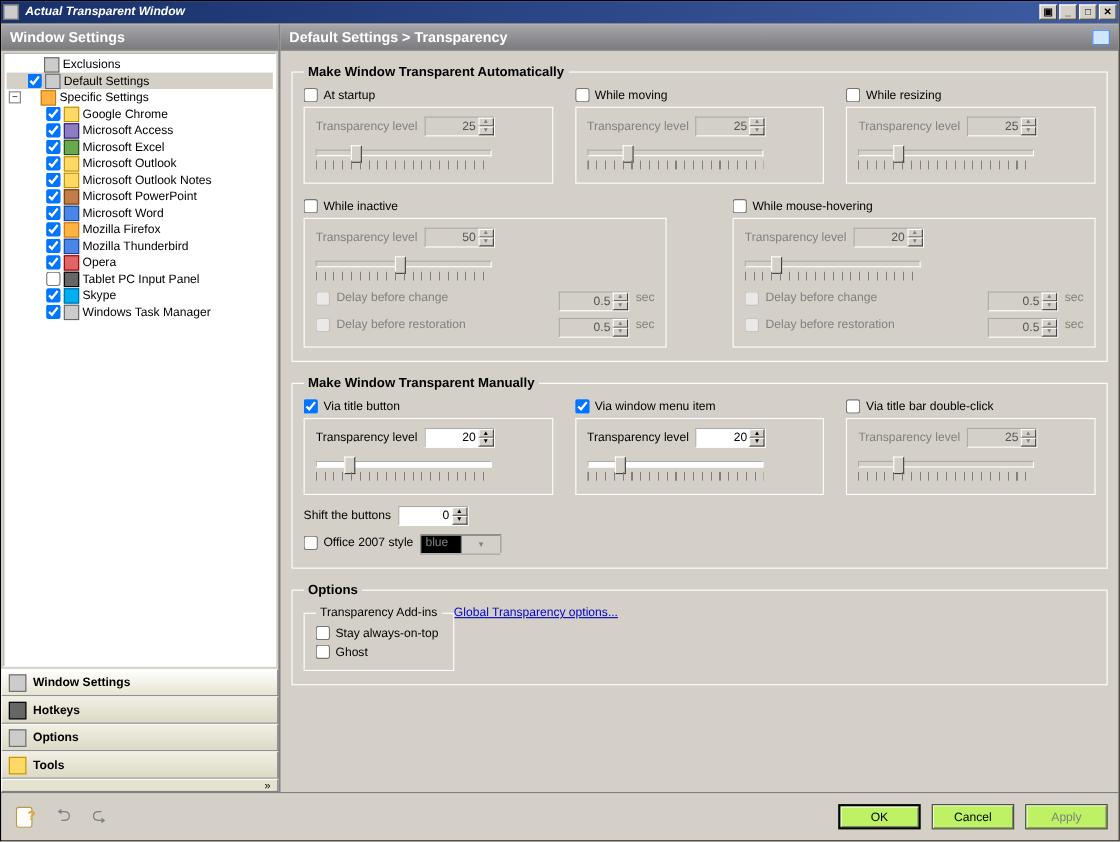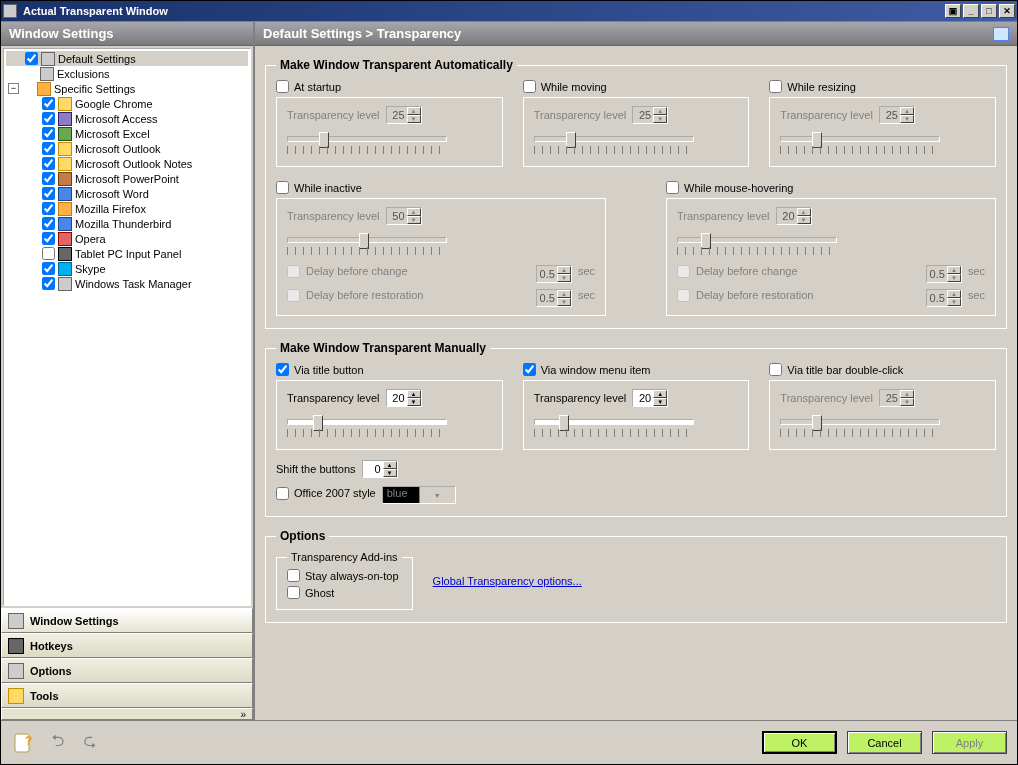--- a/index.html
+++ b/index.html
@@ -22,21 +22,21 @@
   .titlebar {
     height: 20px;
     background: linear-gradient(to right, #18316b, #3f5ca3);
     color: #fff;
     font-weight: bold;
     display: flex;
     align-items: center;
     padding: 0 2px;
     gap: 4px;
   }
-  .titlebar .title { flex: 1; padding-left: 2px; }
+  .titlebar .title { flex: 1; padding-left: 2px; font-style: italic; }
   .titlebar-buttons { display:flex; gap:2px; }
   .titlebar-btn {
     width: 16px; height: 14px;
     background: #d4d0c8;
     border: 1px solid #fff;
     border-right-color:#404040; border-bottom-color:#404040;
     display:flex; align-items:center; justify-content:center;
     font-size: 9px; font-family: Arial; color:#000;
   }
   .body {
@@ -138,21 +138,21 @@
     border:1px groove #fff; padding:8px 10px; margin-top:0;
     background:#d4d0c8;
   }
   .inner-box.disabled { color:#808080;}
   .tlrow{display:flex;align-items:center;gap:6px;font-size:11px;}
   .spin {
     display:inline-flex; align-items:stretch; height:18px;
     border:1px inset #fff; background:#fff;
   }
   .spin.disabled{background:#d4d0c8;color:#808080;}
-  .spin input{width:20px;border:0;background:transparent;text-align:right;font-size:11px;padding:0 2px;}
+  .spin input{width:48px;border:0;background:transparent;text-align:right;font-size:11px;padding:0 2px;}
   .spin .sbtns{display:flex;flex-direction:column;width:14px;}
   .spin .sbtn{flex:1;border:1px solid #fff;border-right-color:#404040;border-bottom-color:#404040;background:#d4d0c8;font-size:6px;display:flex;align-items:center;justify-content:center;}
   .slider {
     margin-top:6px;
     height:28px; position:relative; width:160px;
   }
   .slider .track{
     position:absolute; left:0; right:0; top:6px; height:6px;
     border:1px inset #fff; background:#fff;
   }
@@ -167,21 +167,21 @@
   .delayrow{display:flex;gap:6px;margin-top:6px;font-size:11px;}
   .delayrow.disabled{color:#808080;}
   .select {
     display:inline-flex;
     border:1px inset #fff; background:#000000; height:18px;
     color:#808080;
   }
   .select span{padding:0 4px; min-width:36px;}
   .select .dd{width:14px;height:100%;border-left:1px solid #808080;background:#d4d0c8;display:flex;align-items:center;justify-content:center;font-size:7px;}
   .link{color:#0000cc;text-decoration:underline;cursor:pointer;}
-  .options-inner{display:flex;gap:20px;align-items:center;}
+  .options-inner{display:flex;align-items:flex-start;}
 
   
   .bottom-bar{
     height:44px; border-top:1px solid #808080;
     display:flex; align-items:center; padding:0 10px; gap:10px;
   }
   .bottom-bar .fill{flex:1;}
   .btn {
     width:75px; height:23px;
     border:1px solid #404040;
@@ -208,31 +208,31 @@
       <div class="titlebar-btn">□</div>
       <div class="titlebar-btn">✕</div>
     </div>
   </div>
 
   <div class="body">
 
     <div class="left-panel">
       <div class="panel-header">Window Settings</div>
       <div class="tree">
+        <div class="tree-row">
+          <span class="tree-spacer"></span>
+            <span style="width:12px"></span>
+          <span class="tree-icon i-gray"></span>
+          <span class="tree-label">Exclusions</span>
+        </div>
         <div class="tree-row selected">
           <span class="tree-spacer"></span>
           <input type="checkbox" class="tree-chk" checked="" style="">
           <span class="tree-icon i-gray"></span>
           <span class="tree-label">Default Settings</span>
-        </div>
-        <div class="tree-row">
-          <span class="tree-spacer"></span>
-            <span style="width:12px"></span>
-          <span class="tree-icon i-gray"></span>
-          <span class="tree-label">Exclusions</span>
         </div>
         <div class="tree-row">
           <span class="tree-toggle">−</span>
           <span style="width:12px"></span>
           <span class="tree-icon i-orange"></span>
           <span class="tree-label">Specific Settings</span>
         </div>
         <div class="tree-row">
             <span class="tree-spacer"></span>
             <span class="tree-spacer"></span>

